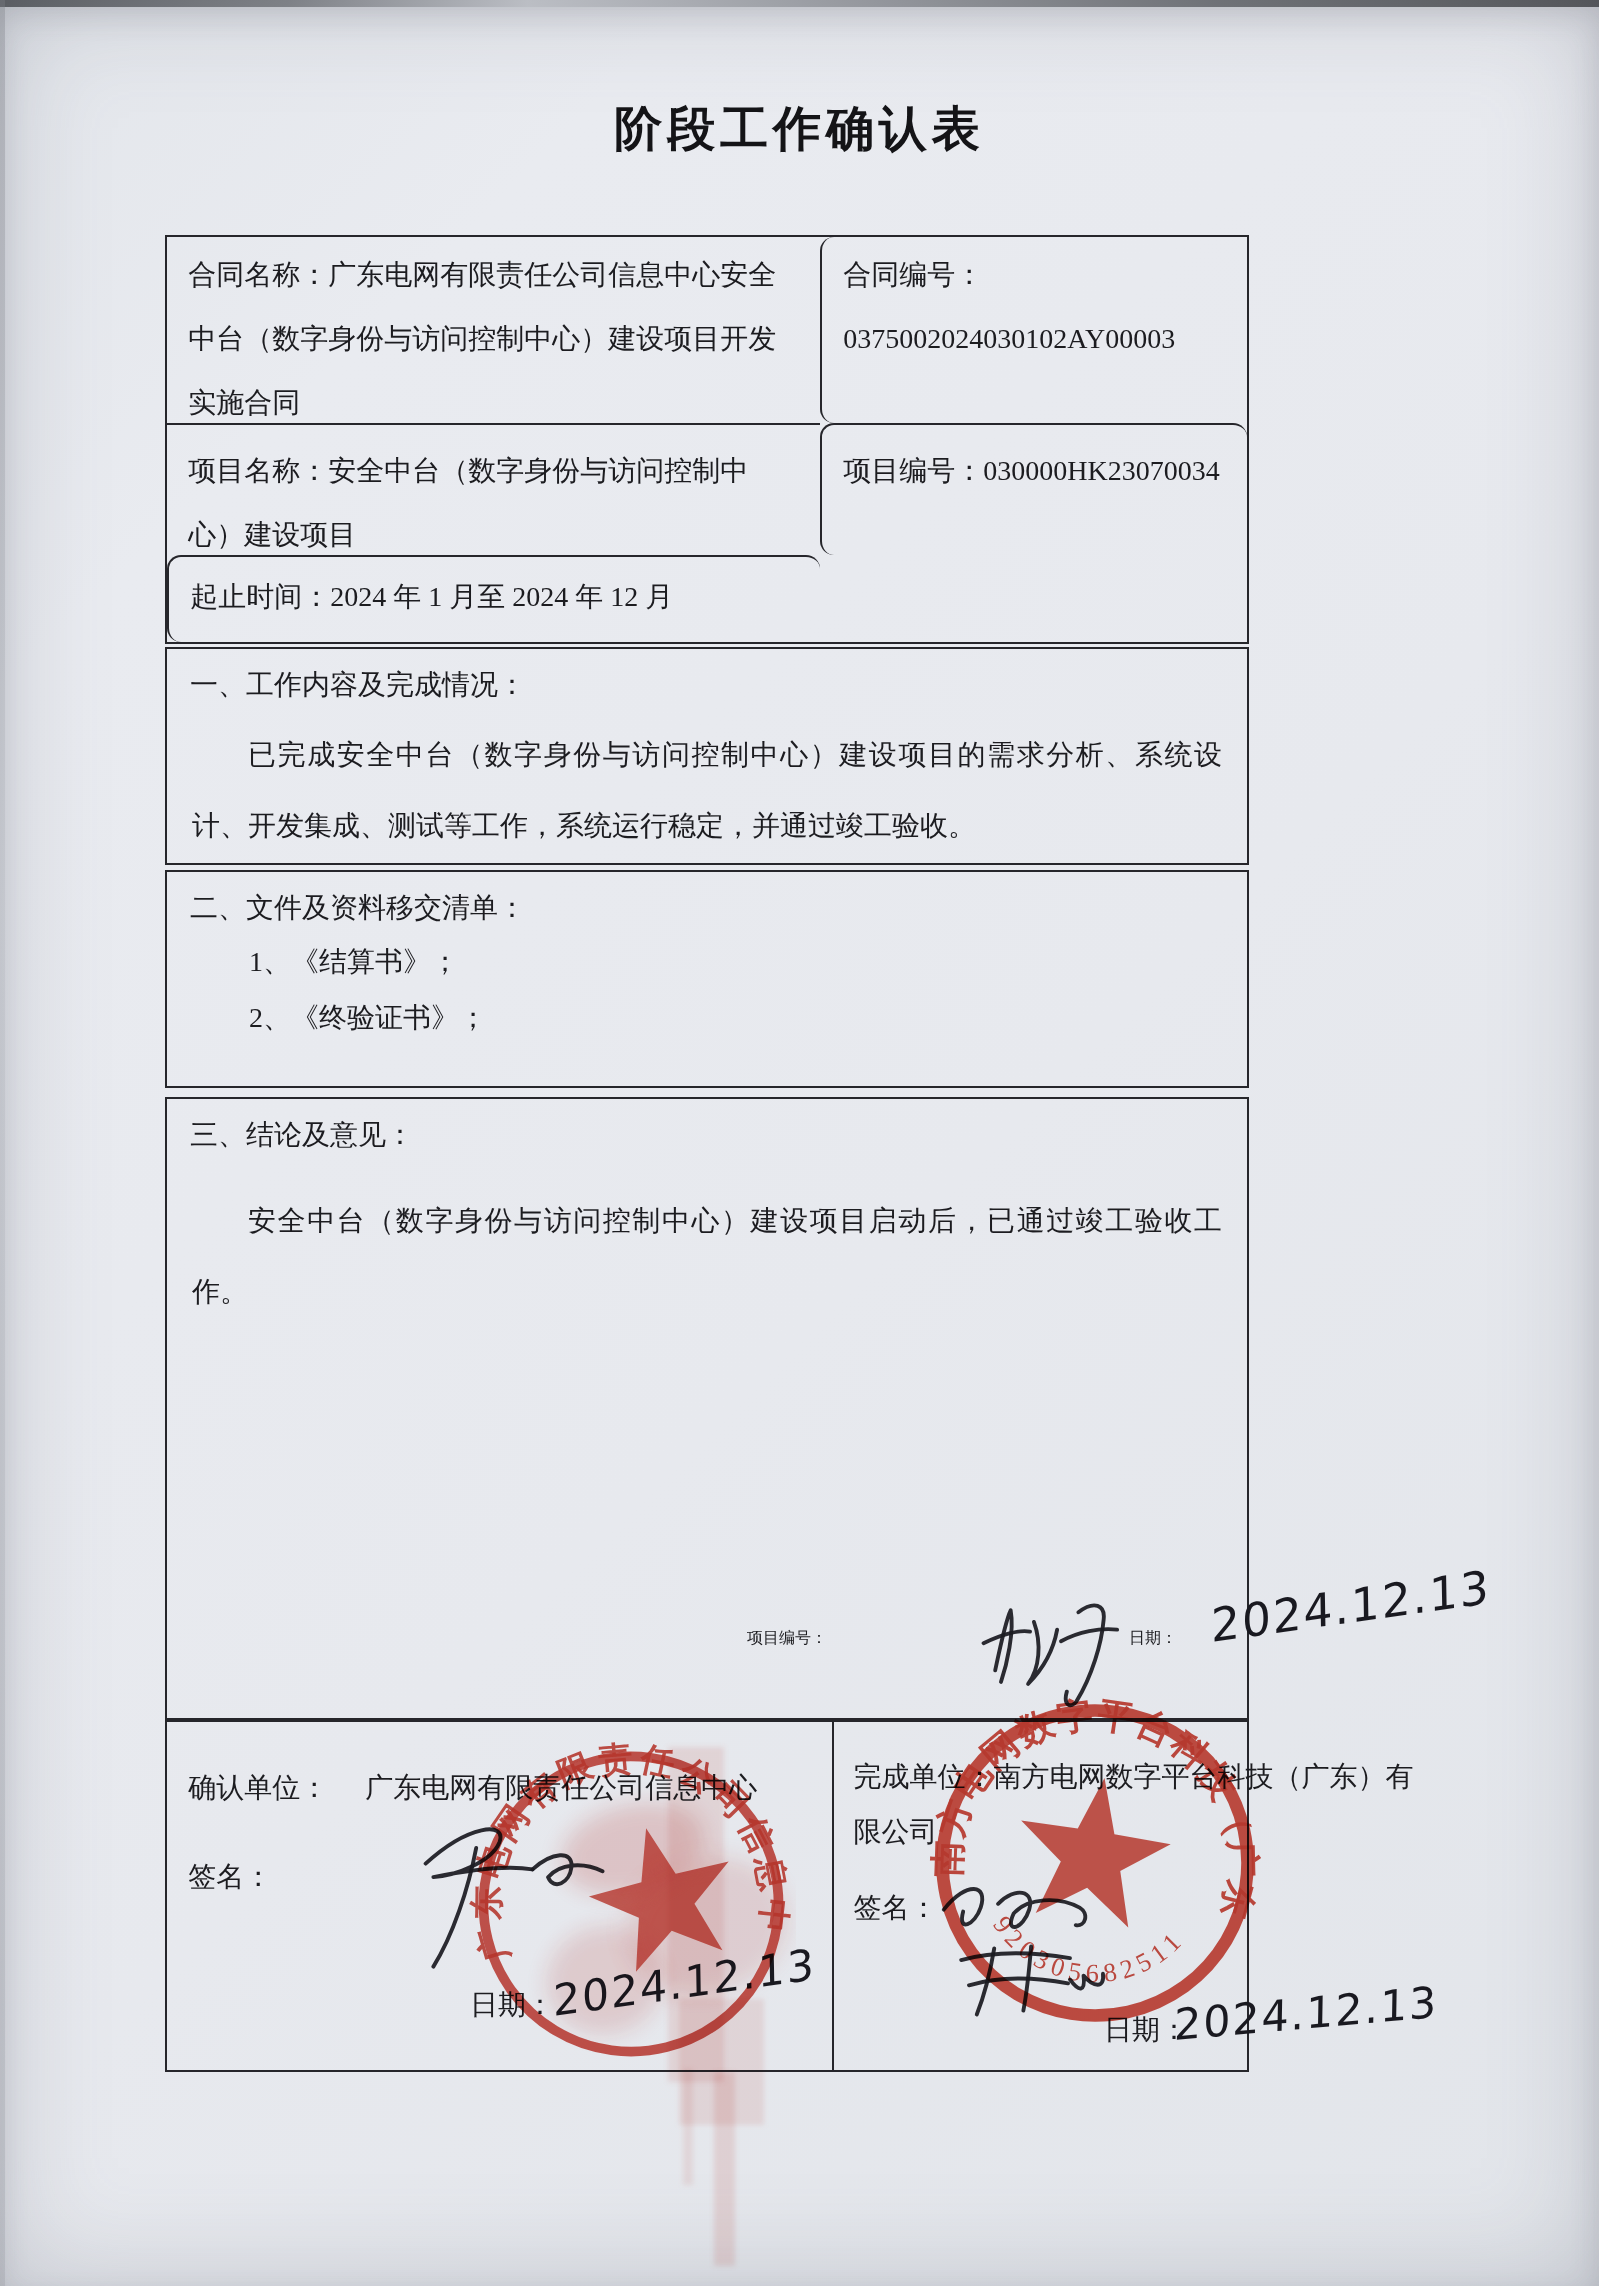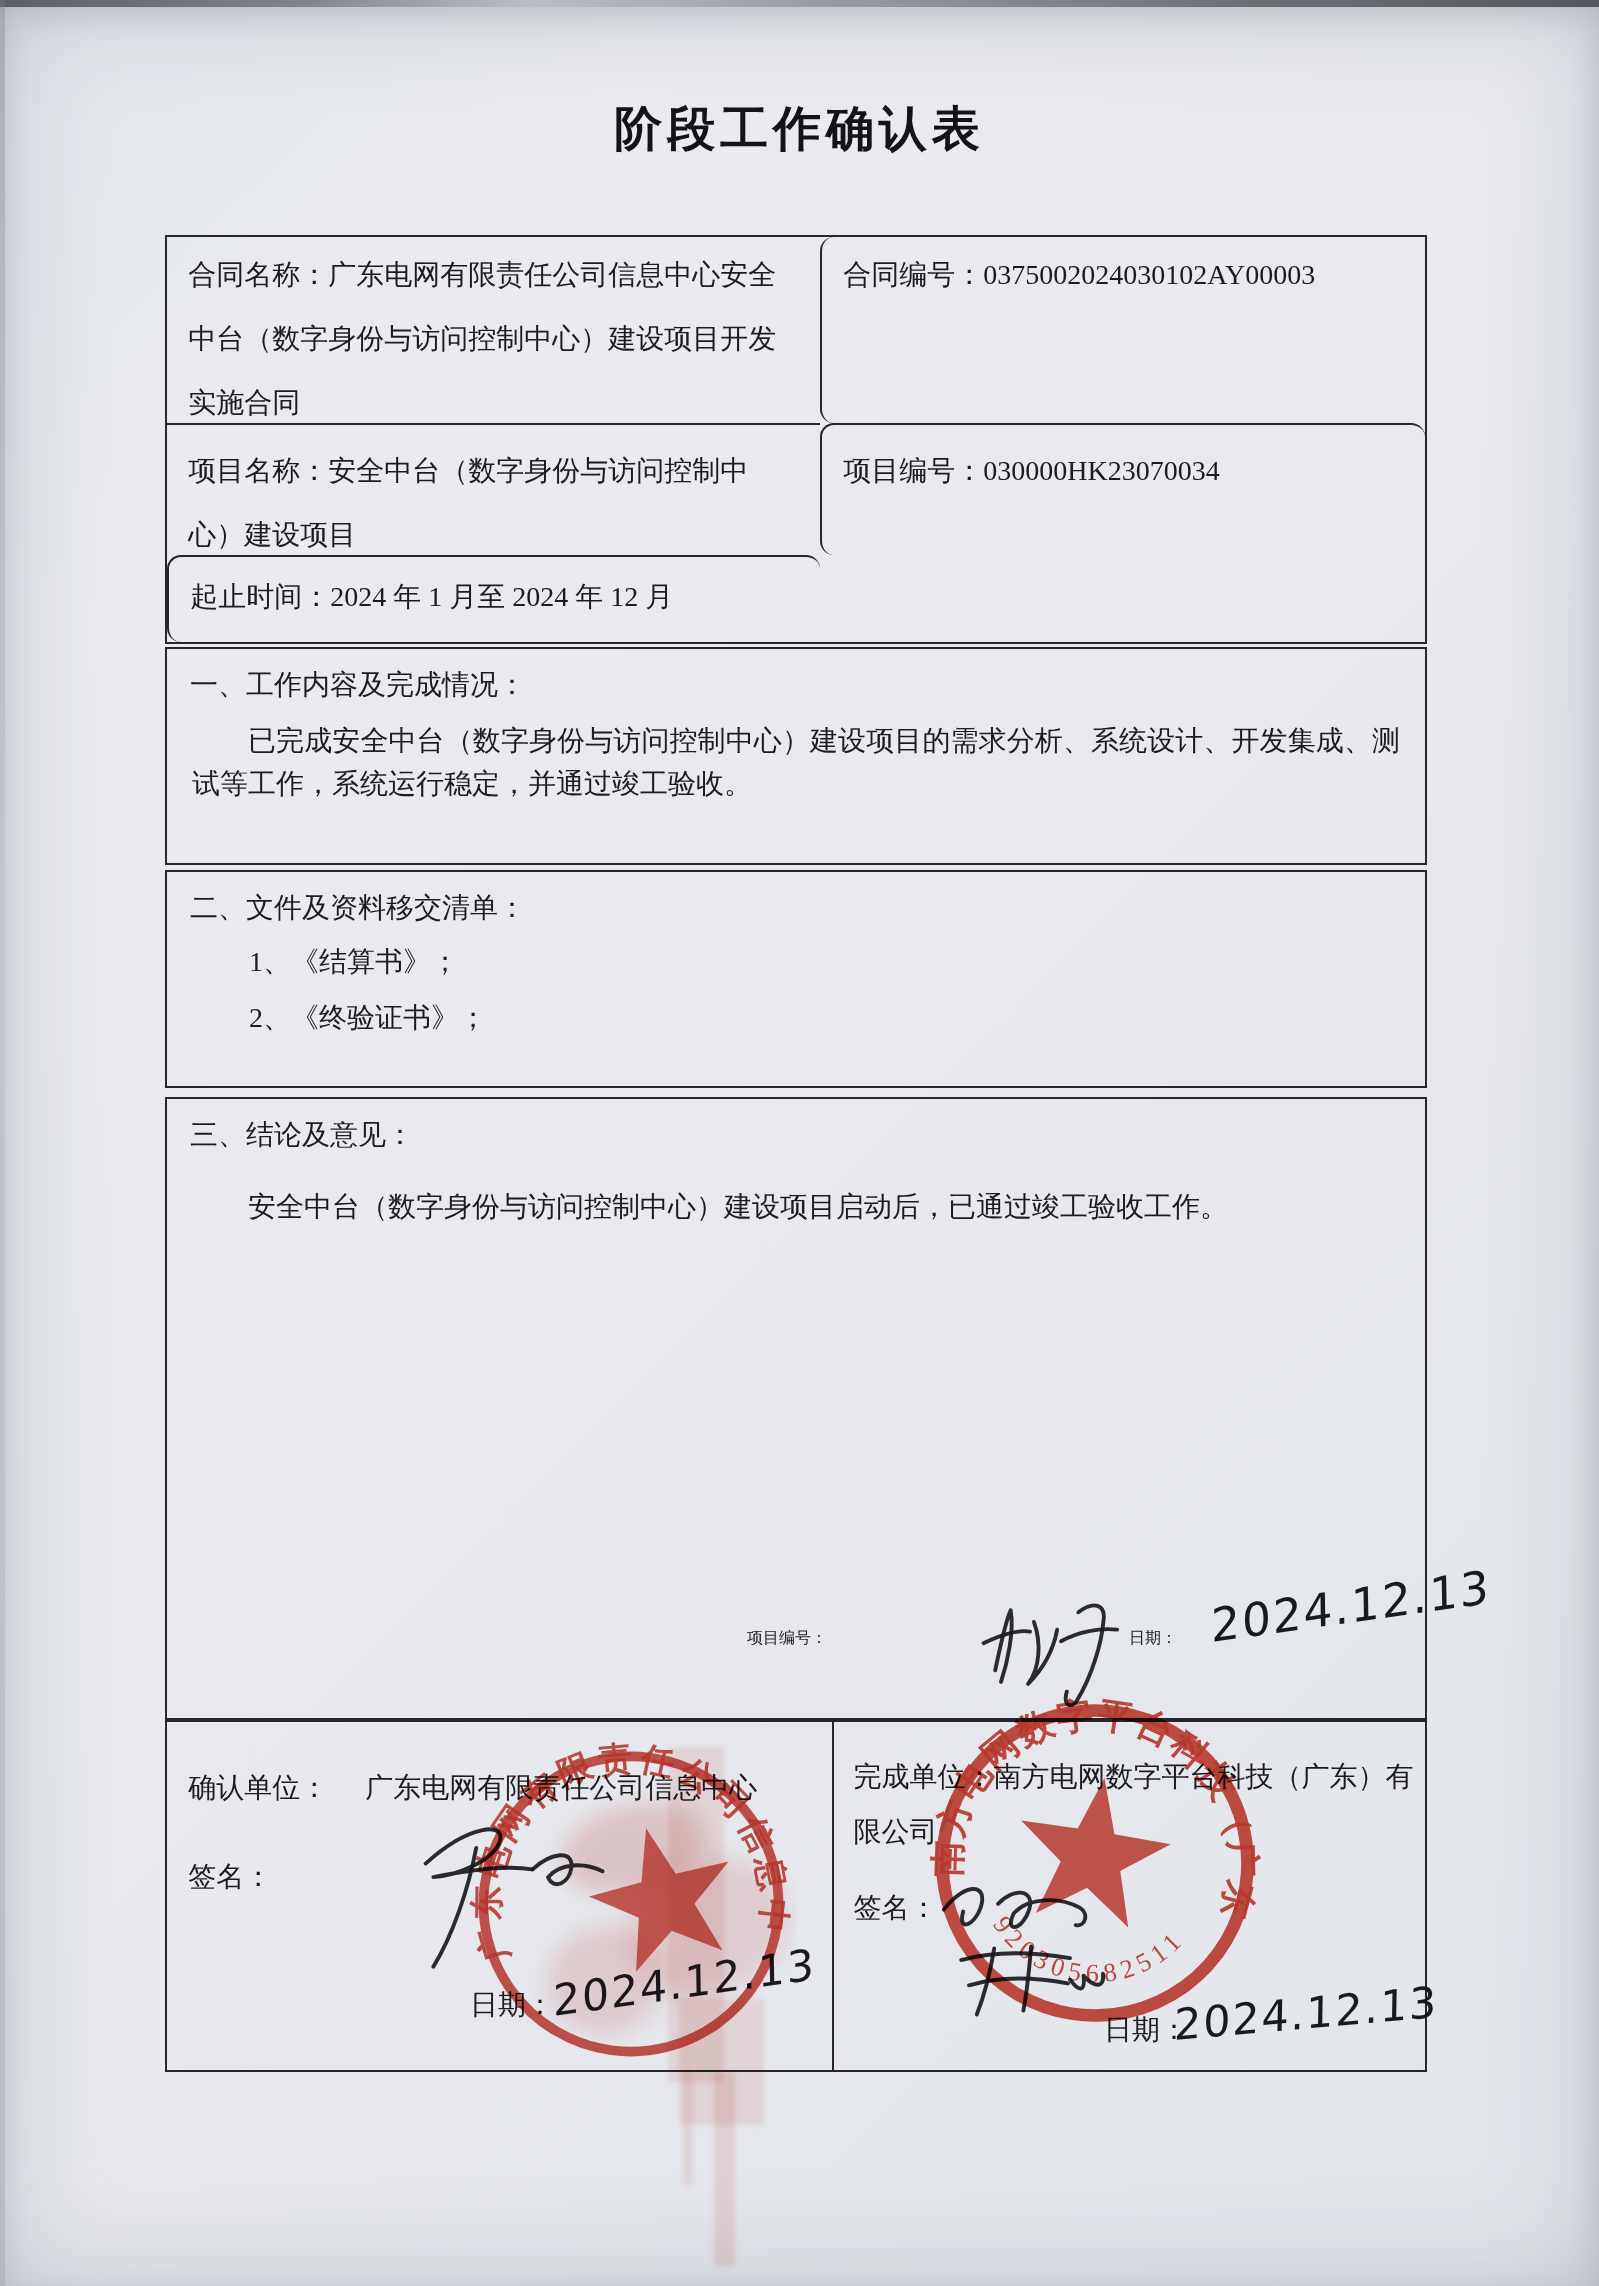--- a/index.html
+++ b/index.html
@@ -7,38 +7,38 @@
         background:linear-gradient(135deg,#e3e6eb 0%,#e9ebf0 18%,#e7e9ee 55%,#e2e5ea 100%);
         box-shadow:inset 0 0 107px rgba(96,102,116,.28), inset 0 13.6px 29px rgba(70,74,84,.18);
         font-family:"Liberation Serif","DejaVu Serif",serif;color:#1c1c20;}
   .scan-top-edge{position:absolute;top:0;left:0;right:0;height:6.8px;opacity:.8;
         background:linear-gradient(90deg,#43464b 0%,#6d7076 18%,#b9bcc2 33%,#8e9197 52%,#5a5d62 76%,#3a3c40 100%);}
   .scan-left-edge{position:absolute;top:0;left:0;bottom:0;width:4.9px;opacity:.35;
         background:linear-gradient(180deg,#7c7f86,#b7bac0 40%,#9b9ea5);}
   .title{position:absolute;left:0;top:97px;width:1599px;margin:0;text-align:center;
         font-size:48px;font-weight:bold;letter-spacing:4.9px;color:#141417;}
   
-  .tbl,.box{position:absolute;left:165px;width:1262px;border:2.9px solid #26262b;box-sizing:border-box;}
+  .tbl,.box{position:absolute;left:165px;width:1084px;border:2.9px solid #26262b;box-sizing:border-box;}
   .header-tbl{top:235px;height:409px;display:grid;grid-template-columns:653px 1fr;grid-template-rows:186px 132px 1fr;}
   .cell{position:relative;box-sizing:border-box;padding:5.8px 21.3px;font-size:28px;line-height:64px;}
   .cell.bt{border-top:2.9px solid #26262b;}
   .cell.bl{border-left:2.9px solid #26262b;border-radius:14px;}
   .cell p{margin:0;}
   .pad-t{padding-top:13.6px;}
   .cat-row{display:flex;align-items:center;padding-top:0;}
   .cat-opt{display:flex;align-items:center;margin-left:15.5px;white-space:nowrap;}
   .checkbox{position:relative;display:inline-block;width:21.3px;height:21.3px;border:1.9px solid #2c2c31;
         margin-right:5.8px;box-sizing:border-box;background:transparent;}
   .checkbox.checked::after{content:"";position:absolute;left:4.9px;top:-5.8px;width:8.7px;height:18.4px;
         border-right:2.9px solid #2c2c31;border-bottom:2.9px solid #2c2c31;transform:rotate(38deg);}
   .box1{top:647px;height:218px;}
   .box2{top:870px;height:218px;}
   .box3{top:1097px;height:623px;}
   .box h2{margin:0;padding:13.6px 23px 0;font-size:28px;font-weight:normal;line-height:43px;}
-  .box p.body{margin:13.6px 0 0;padding:0 25px;font-size:28px;line-height:43px;text-indent:2em;text-align:justify;}
+  .box p.body{margin:13.6px 0 0;padding:0 25px;font-size:28px;line-height:71px;text-indent:2em;text-align:justify;}
   .box2 p.item{margin:11.6px 0 0;padding:0 25px 0 82px;font-size:28px;line-height:44px;}
   .box3 p.p1{margin:29px 0 0;}
   .box3 p.p2{margin:21.3px 0 0;line-height:64px;}
   
   .sign-tbl{top:1720px;height:352px;display:grid;grid-template-columns:665px 1fr;}
   .scell{position:relative;box-sizing:border-box;font-size:28px;}
   .scell.bl{border-left:2.9px solid #26262b;}
   .abs{position:absolute;margin:0;white-space:nowrap;}
   .unit-label{margin-right:37px;}
   .unit-para{position:absolute;left:19.4px;top:27px;width:568px;line-height:55px;margin:0;white-space:normal;}

